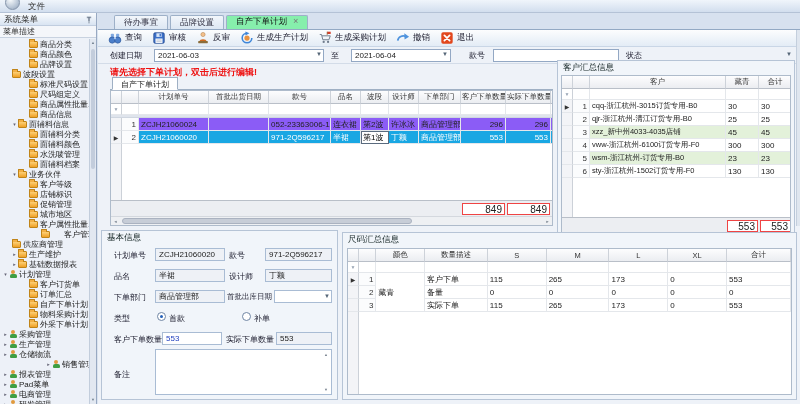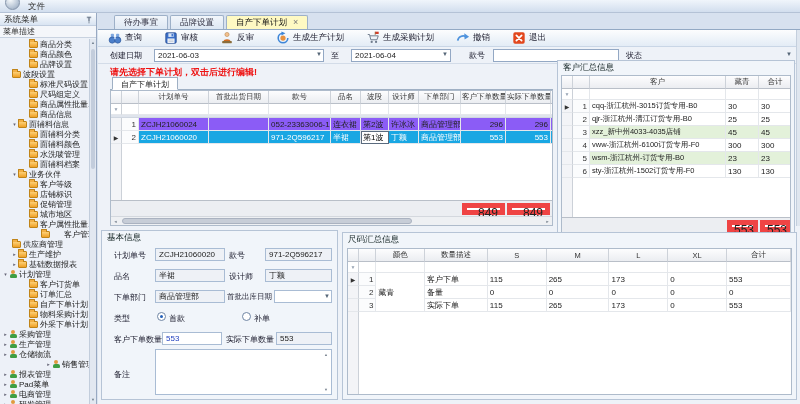--- a/index.html
+++ b/index.html
@@ -38,27 +38,27 @@
   .sscroll{position:absolute;right:0;top:26px;bottom:0;width:7px;background:#e2e8f1;border-left:1px solid #c2cddc;}
   .sarr{position:absolute;left:0;width:6px;height:8px;font-size:4px;color:#71808f;text-align:center;line-height:8px;}
   .sthumb{position:absolute;left:1px;top:10px;width:4px;height:120px;background:#c3cddc;border-radius:2px;}
   
   .main{position:absolute;left:98px;top:13px;right:0;bottom:0;}
   .tabstrip{height:17px;background:#d7e1ef;border-bottom:1px solid #93a9c4;
     display:flex;align-items:flex-end;padding-left:16px;}
   .tab{height:14px;line-height:13px;padding:0 9px;font-size:8.5px;color:#334;
     background:linear-gradient(#f2f6fb,#dde7f3);border:1px solid #9db0c8;border-bottom:none;
     border-radius:2px 2px 0 0;margin-right:2px;white-space:nowrap;}
-  .tab.active{background:#fef9c3;color:#111;}
+  .tab.active{background:#86efac;color:#111;font-family:Liberation Mono, monospace;}
   .tab .close{margin-left:6px;color:#777;font-size:9px;}
   .content{position:absolute;top:17px;left:0;right:0;bottom:0;background:#eef2f8;}
   
   .toolbar{position:absolute;top:0;left:0;right:0;height:17px;
     background:linear-gradient(#fcfdfe,#e3ecf6);border-bottom:1px solid #c9d6e6;
-    display:flex;align-items:center;padding-left:10px;gap:22px;}
+    display:flex;align-items:center;padding-left:10px;gap:10px;}
   .tbtn{display:flex;align-items:center;gap:3px;font-size:8.5px;color:#223;white-space:nowrap;}
   .tbtn svg{display:block;}
   
   .filterrow{position:absolute;top:17px;height:17px;left:0;right:0;border-bottom:1px solid #d3dce8;}
   .flabel{position:absolute;top:3px;font-size:8px;color:#223;white-space:nowrap;}
   input.fin,.fin{position:absolute;top:2px;height:13px;background:#fff;border:1px solid #93a8c4;
     font-size:8px;padding:0 3px;line-height:11px;font-family:inherit;color:#222;}
   .caret{position:absolute;top:4px;font-size:6px;color:#567;}
   
   .hint{position:absolute;left:12px;top:36px;color:#ee1111;font-weight:bold;font-size:9px;}
@@ -79,22 +79,22 @@
   .g tr.fil td{height:11px;background:#fff;}
   .g tr.alt td.d{background:#8b5cf6;}
   .g tr.sel td.d{background:#19a7e3;color:#fff;}
   .g td.ed{background:#fff !important;color:#000 !important;outline:1px solid #5a6b7e;outline-offset:-1px;}
   .num{text-align:right;}
   .funnel{font-size:5px;color:#97a3b3;}
   .gap{height:3px;background:#dfe4ec;border-bottom:1px solid #cfd6e0;flex:none;}
   .gfill{flex:1;background:linear-gradient(to right,#f3f4f7 10px,#ccd1d8 10px,#ccd1d8 11px,#fff 11px);}
   .gtot{flex:none;background:#eceef2;border-top:1px solid #b9bfc8;}
   .gtot td{border:none;height:15px;padding:0 1px;}
-  .tbox{background:#fff;border:5px solid #ef4444;height:12px;line-height:11px;text-align:right;
-    padding:0 2px;font-size:12px;color:#222;}
+  .tbox{background:#fff;border:1px solid #ef4444;height:12px;line-height:11px;text-align:right;
+    padding:0 2px;font-size:10px;color:#222;}
   .hscroll{height:9px;flex:none;background:#eef0f3;border-top:1px solid #d4d8de;position:relative;}
   .hthumb{position:absolute;left:11px;top:1px;height:6px;width:290px;background:#c7cdd7;
     border:1px solid #aab2c0;border-radius:3px;}
   .harrow{position:absolute;top:1px;width:9px;height:7px;font-size:4px;color:#78828f;text-align:center;line-height:7px;}
   
   .panel{position:absolute;background:#f1f5fa;border:1px solid #b6c4d6;}
   .pcap{height:13px;line-height:13px;padding-left:5px;font-size:8.5px;color:#122;}
   .custpanel{left:459px;top:30px;width:238px;height:178px;}
   .custgrid{position:absolute;left:3px;right:3px;top:14px;bottom:3px;}
   .cname{font-size:7.5px;}

